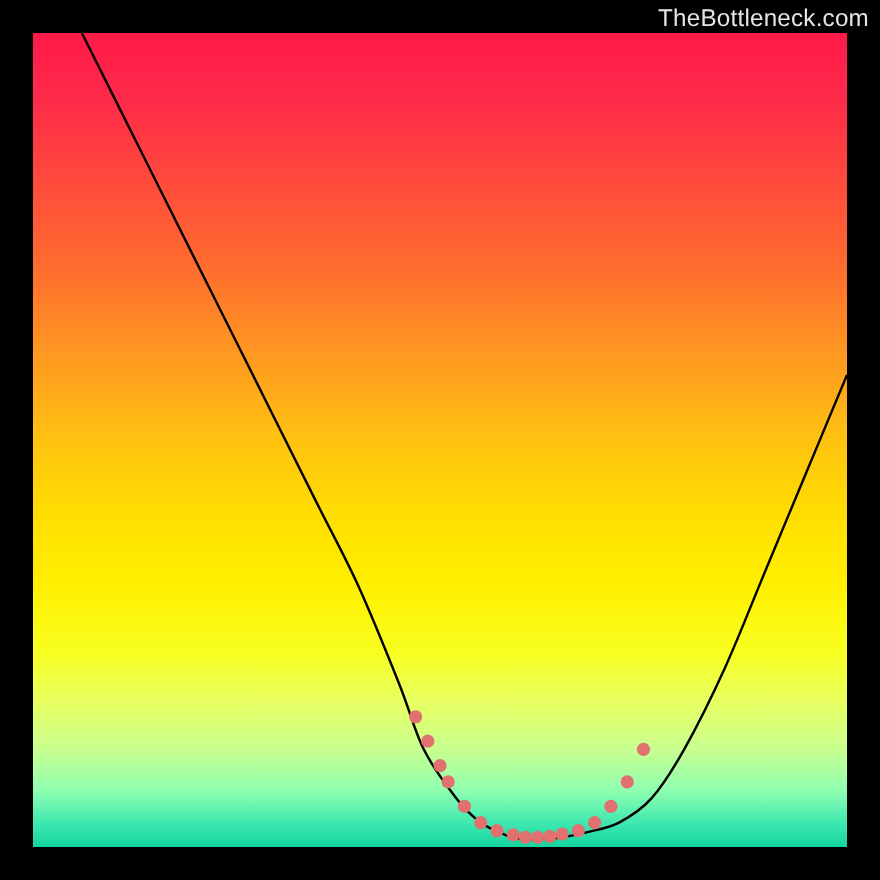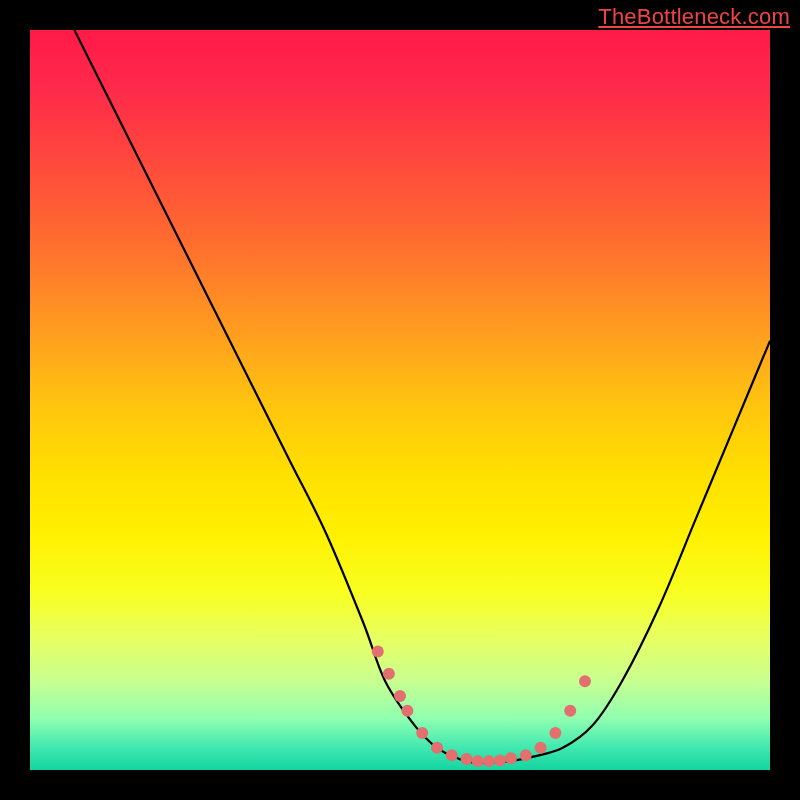--- a/index.html
+++ b/index.html
@@ -45,23 +45,22 @@
     top: 0;
     width: 740px;
     height: 740px;
   }
   .watermark {
     position: absolute;
     top: 4px;
     right: 10px;
     font-family: Arial, Helvetica, sans-serif;
     font-size: 22px;
-    color: #ef4444;
+    color: #e5e5e5;
     letter-spacing: 0.2px;
-    text-decoration: underline;
   }
 </style>
 </head>
 <body>
 <div class="frame">
 
   <div class="watermark">TheBottleneck.com</div>
 
   <div class="plot-area">
     <svg class="curve" viewBox="0 0 740 740">

